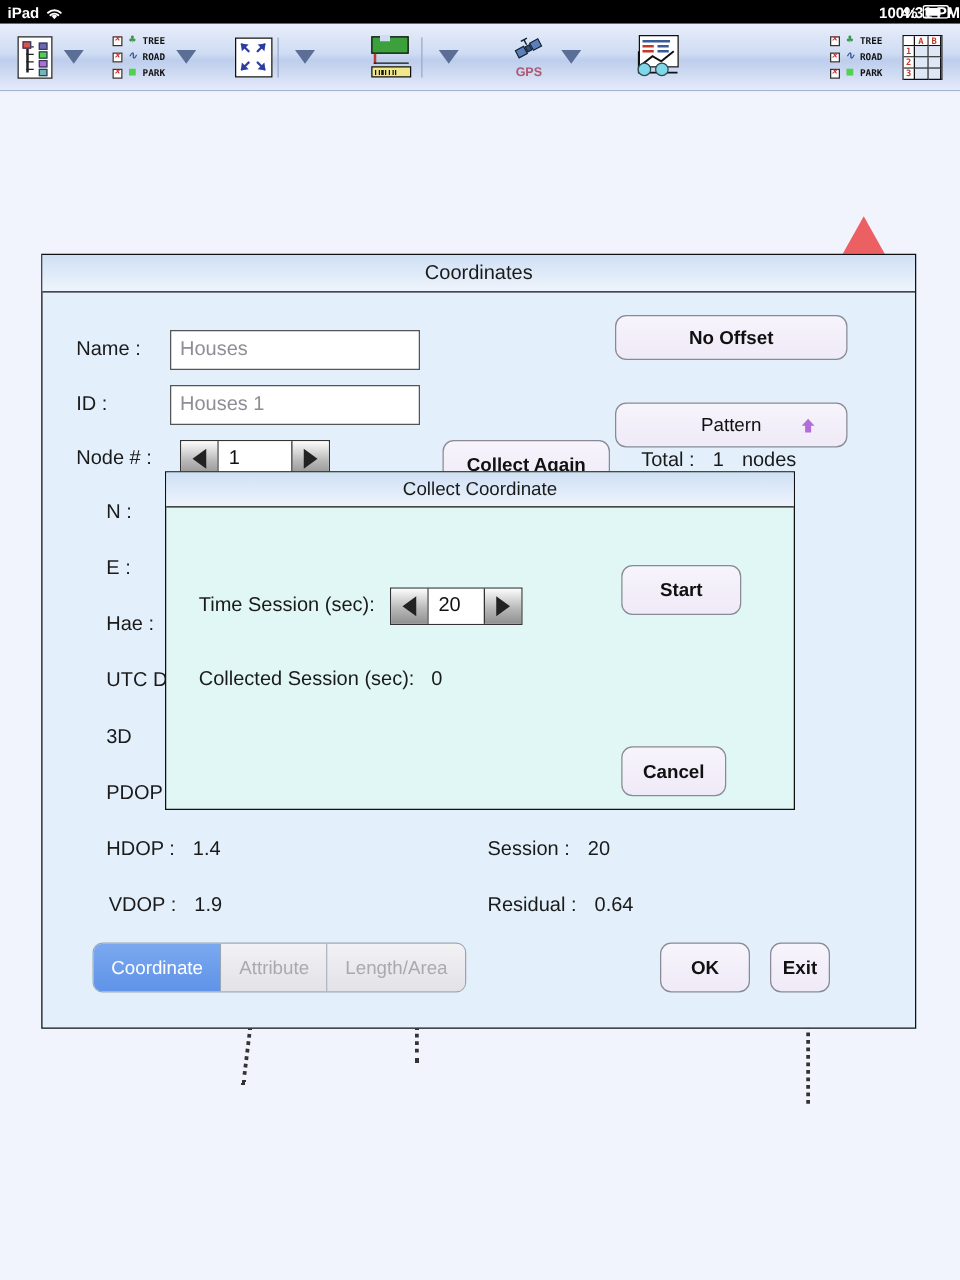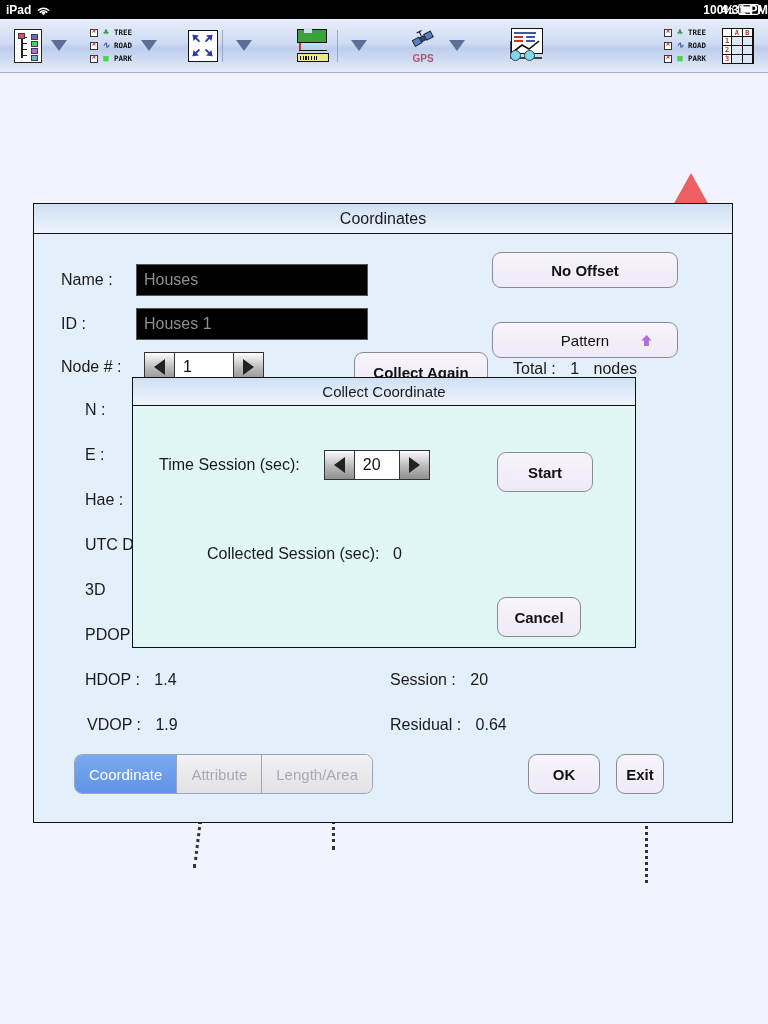--- a/index.html
+++ b/index.html
@@ -123,22 +123,22 @@
     background: linear-gradient(to bottom, #cfe0f4 0%, #dde9f8 45%, #eef4fc 100%);
     border-bottom: 1.5px solid #111;
     display: flex; align-items: center; justify-content: center;
     font-size: 16px; color: #1a1a1a;
   }
   .dlg-body { position: relative; height: calc(100% - 30px); }
 
   .fld-row { position: absolute; display: flex; align-items: center; }
   .fld-label { font-size: 16px; color: #1a1a1a; }
   .txt-input {
-    width: 232px; height: 32px;
-    background: #000000; border: 1.5px solid #555;
+    width: 200px; height: 32px;
+    background: #ffffff; border: 1.5px solid #555;
     font-size: 16px; color: #8e8e96;
     display: flex; align-items: center; padding-left: 7px;
   }
 
   
   .pill {
     background: linear-gradient(to bottom, #f7f4fc 0%, #efeaf7 100%);
     border: 1.5px solid #8a8a96;
     border-radius: 9px;
     display: flex; align-items: center; justify-content: center;
@@ -466,35 +466,35 @@
 
     <div class="pill" style="position:absolute; left:494px; top:520px; width:72px; height:40px;">OK</div>
     <div class="pill" style="position:absolute; left:582px; top:520px; width:48px; height:40px;">Exit</div>
   </div>
 </div>
 
 <div id="collect-modal">
   <div class="dlg-title">Collect Coordinate</div>
   <div class="mod-body">
 
-    <div class="fld-row" style="left:26px; top:44px;gap:12px;">
+    <div class="fld-row" style="left:26px; top:64px;">
       <span class="fld-label">Time Session (sec):</span>
       <span class="stepper" style="margin-left:12px; width:106px;">
         <span class="step-btn">
             <i class="tri-l"></i>
           </span>
         <span class="step-val">20</span>
         <span class="step-btn right">
             <i class="tri-r"></i>
           </span>
       </span>
     </div>
 
     <div class="pill" style="position:absolute; left:364px; top:46px; width:96px; height:40px;">Start</div>
 
-    <div class="stat-line" style="left:26px; top:139px;margin-left:48px;">
+    <div class="stat-line" style="left:26px; top:129px;">
       <span>Collected Session (sec):</span>
       <span style="margin-left:9px;">0</span>
     </div>
 
     <div class="pill" style="position:absolute; left:364px; top:191px; width:84px; height:40px;">Cancel</div>
   </div>
 </div>
 
 </body></html>

